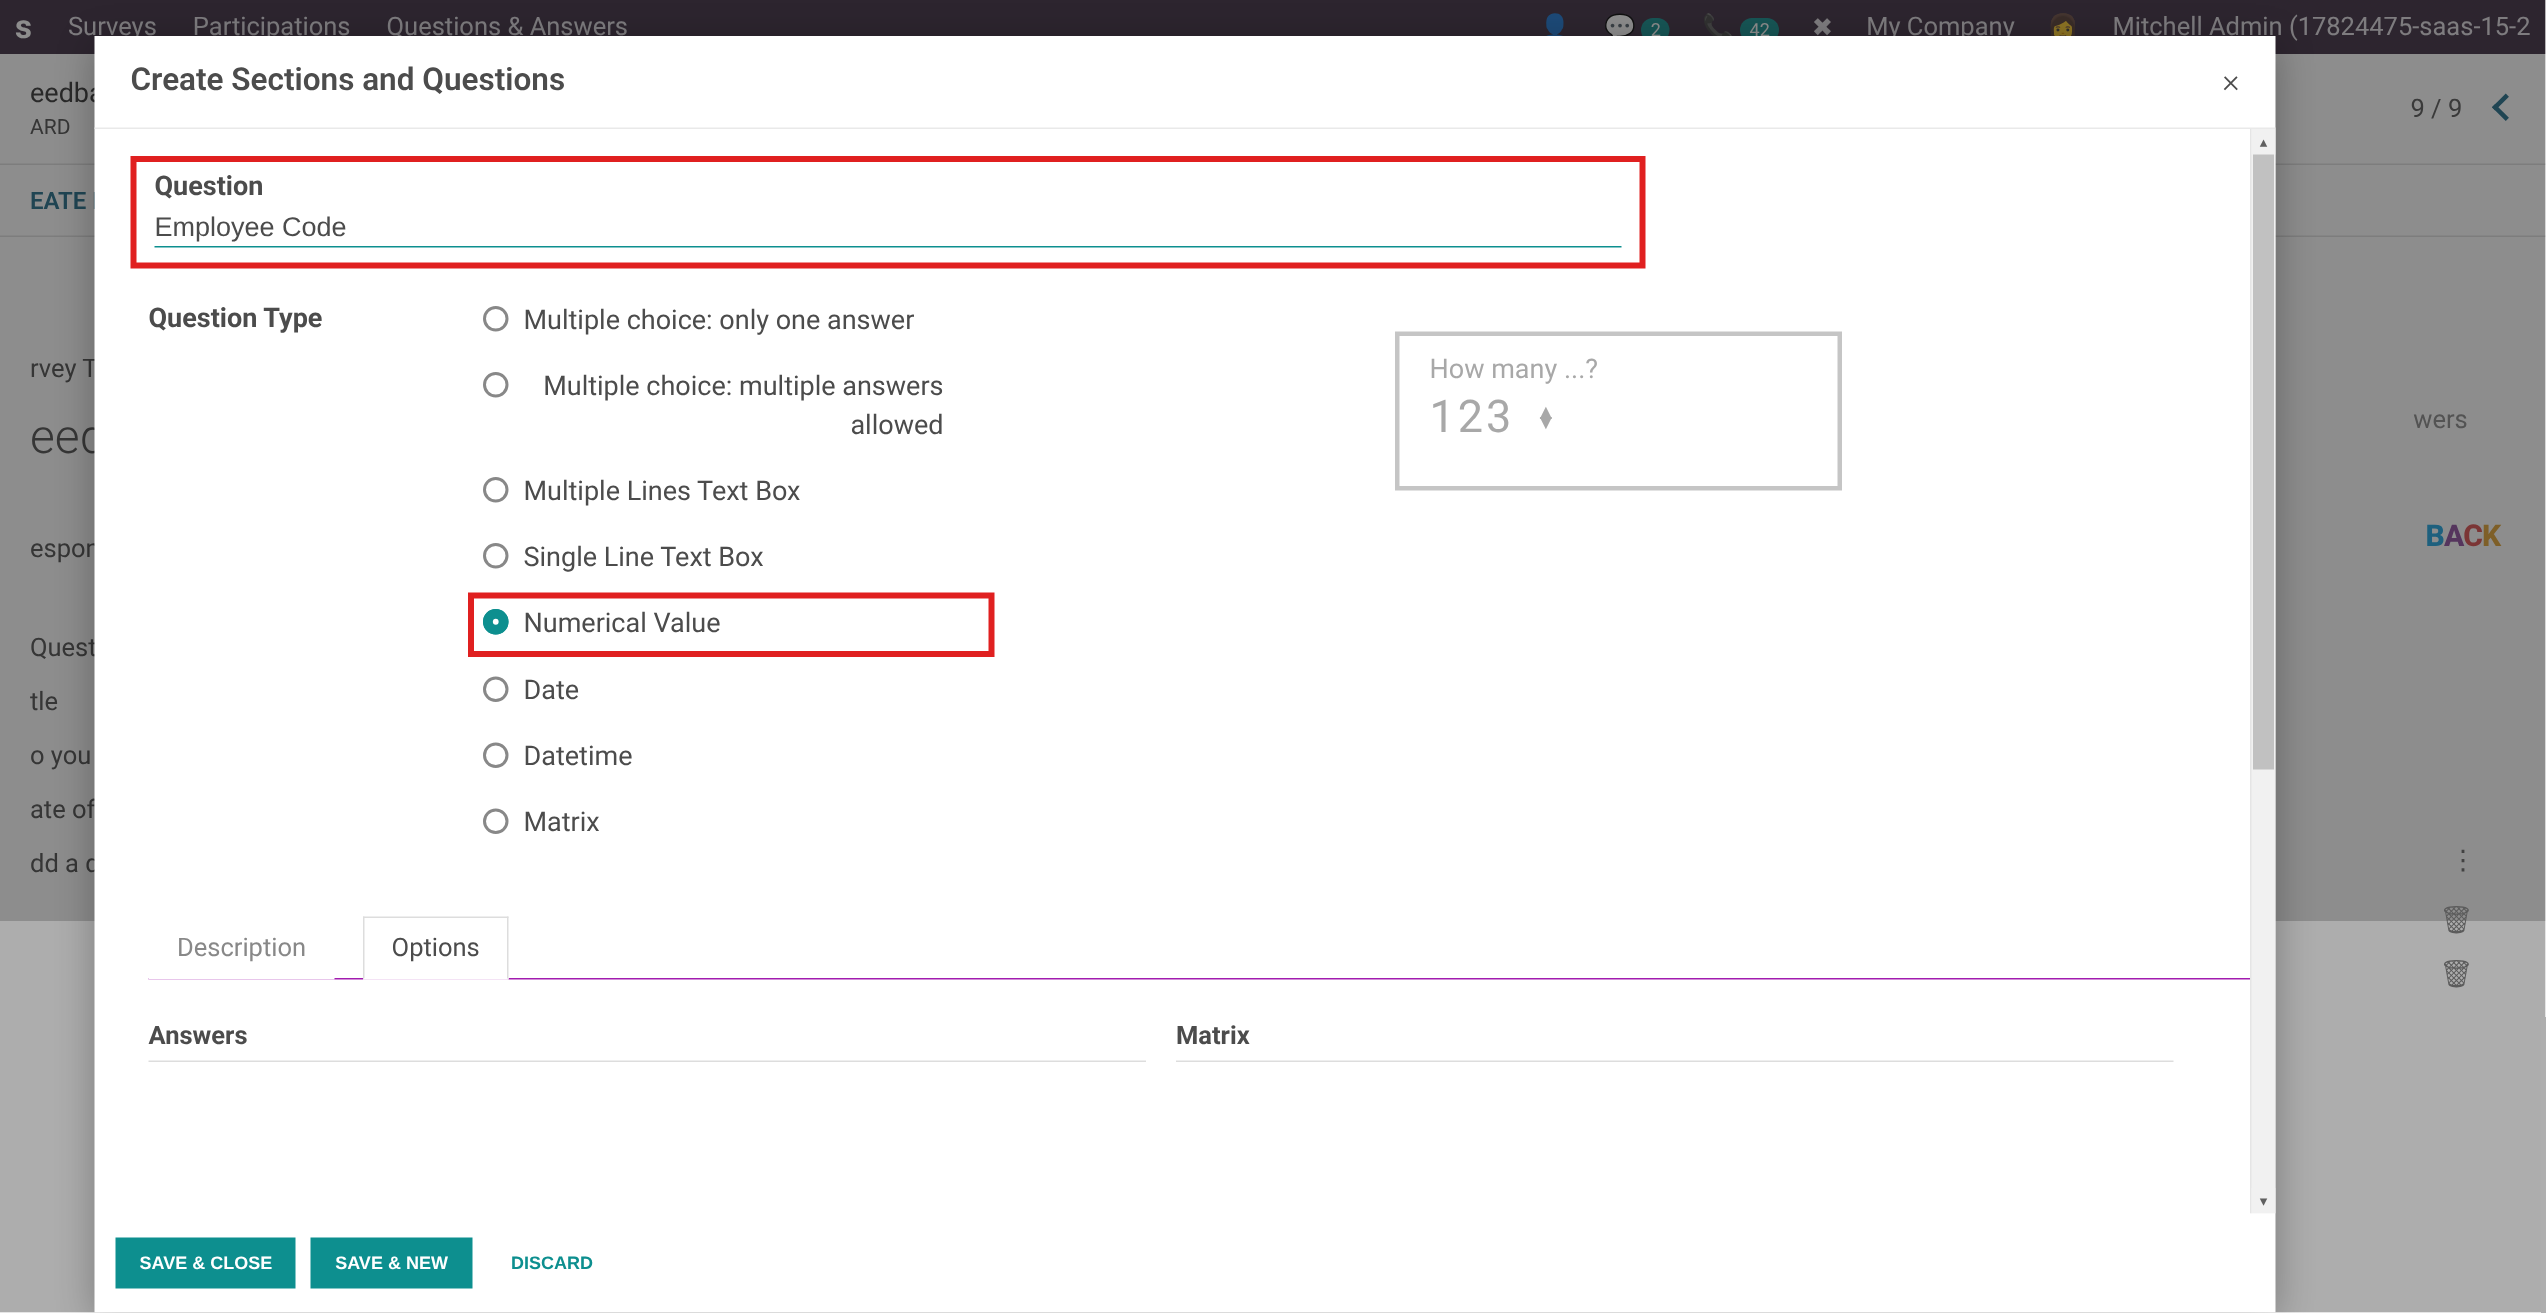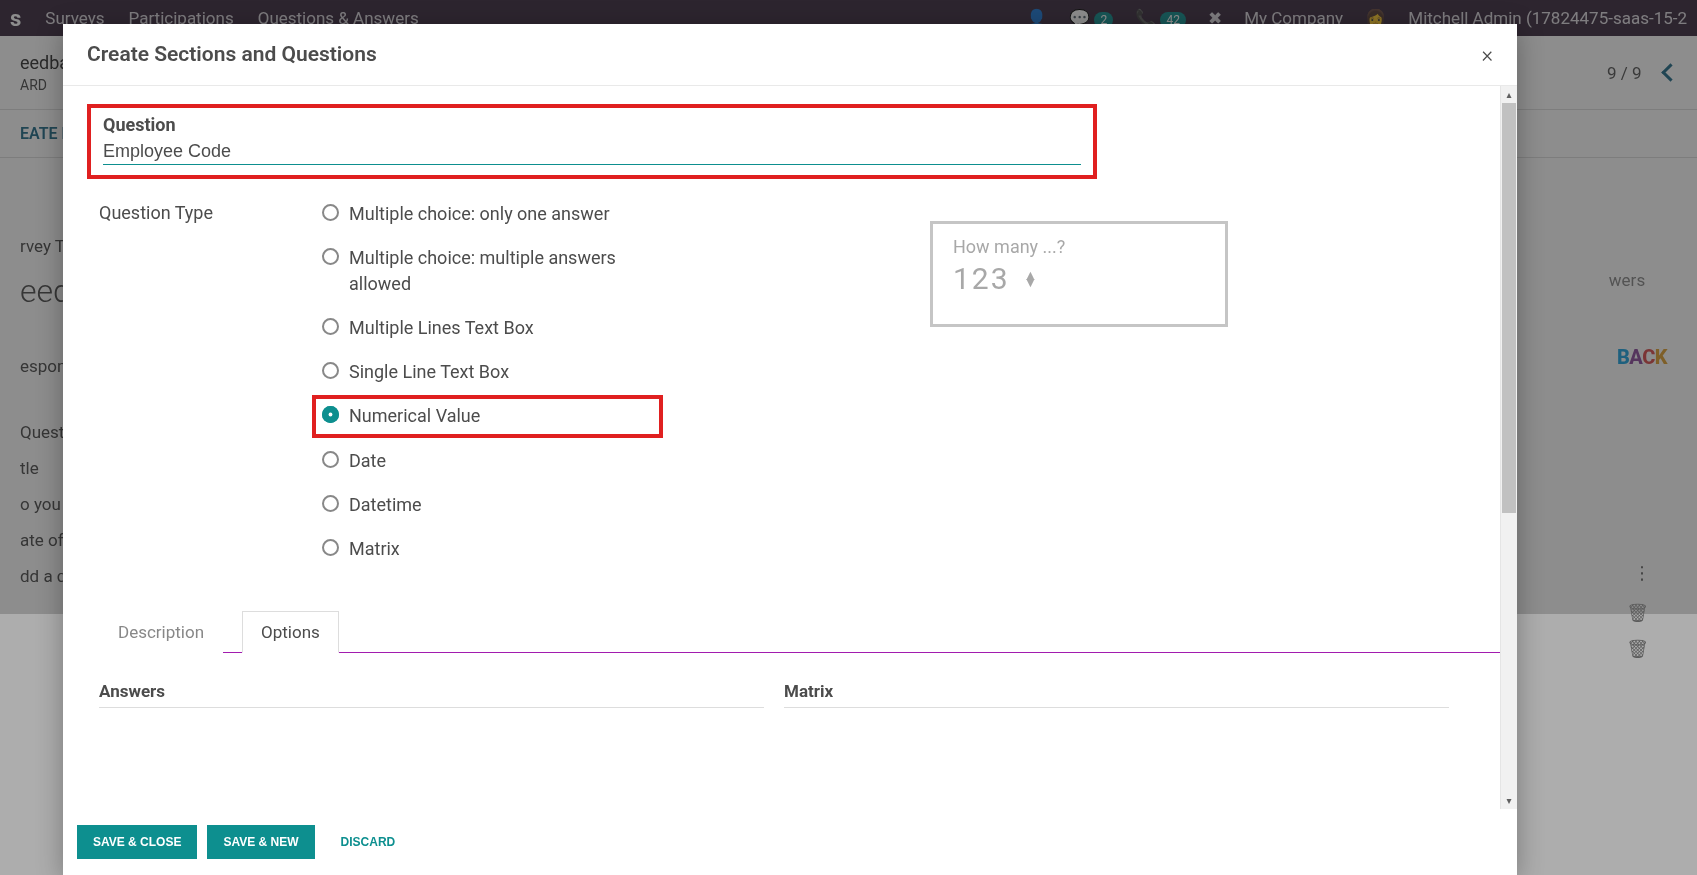--- a/index.html
+++ b/index.html
@@ -204,35 +204,36 @@
   }
 
   .form-row {
     display: flex;
     margin-top: 22px;
     padding-left: 20px;
   }
   .form-label {
     width: 223px;
     font-size: 18px;
-    font-weight: 400;
+    font-weight: 700;
     color: #4c4c4c;
     padding-top: 1px;
   }
   .radio-list {
     display: flex;
     flex-direction: column;
     gap: 18px;
   }
   .radio-item {
     display: flex;
     align-items: flex-start;
     gap: 10px;
     cursor: pointer;
     position: relative;
+    text-align: right;
   }
   .radio-circle {
     width: 17px;
     height: 17px;
     border-radius: 50%;
     border: 2px solid #888;
     margin-top: 3px;
     flex-shrink: 0;
     position: relative;
   }

